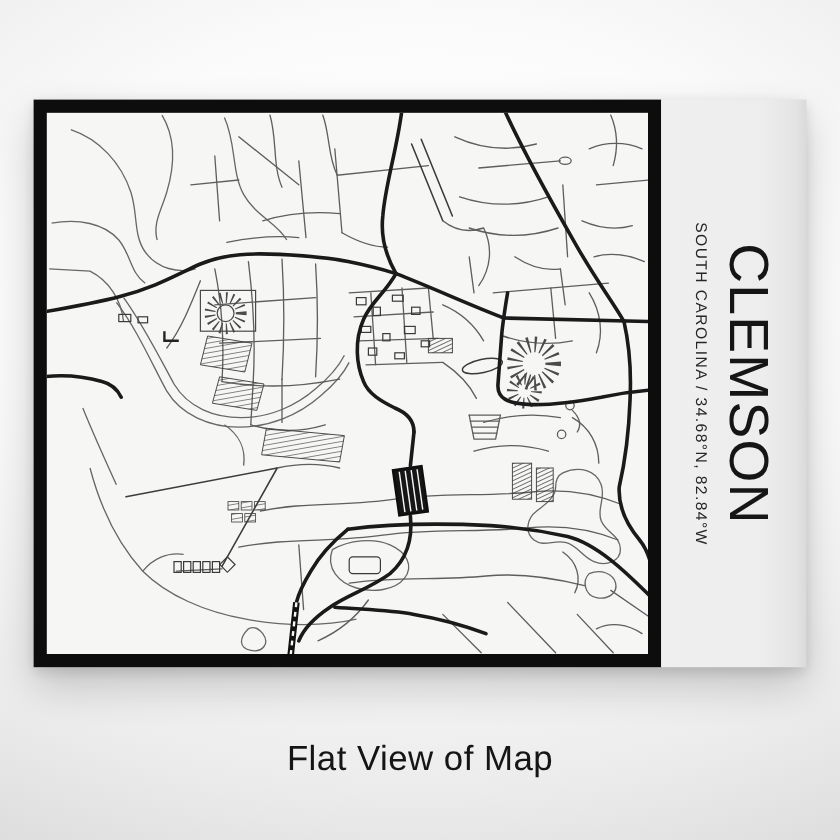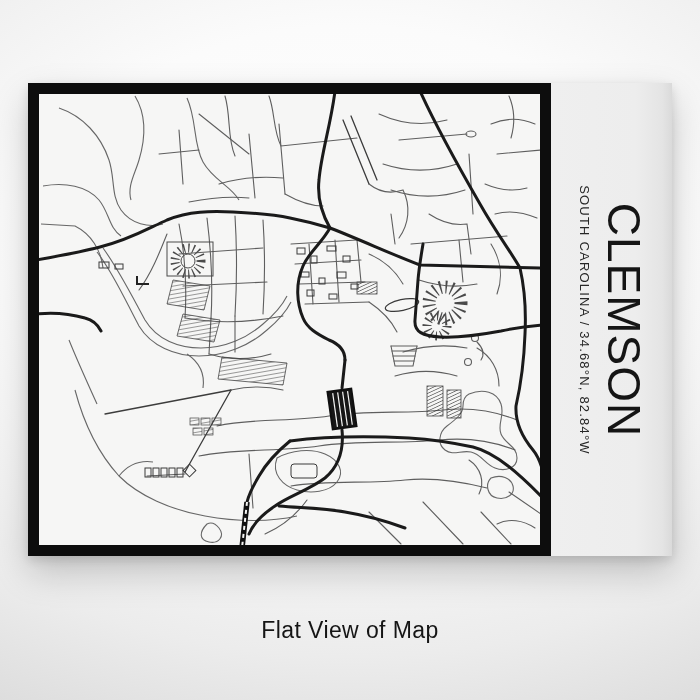--- a/index.html
+++ b/index.html
@@ -36,21 +36,21 @@
   .side-text .city{
     font-size:46px;font-weight:300;line-height:1;letter-spacing:1px;
   }
   .side-text .sub{
     margin-top:9px;font-size:13px;font-weight:300;letter-spacing:1.2px;color:#262626;
   }
 
   
   .caption{
     position:absolute;left:0;right:0;top:617px;
-    text-align:center;font-size:23px;font-weight:400;
+    text-align:center;font-size:29px;font-weight:400;
     letter-spacing:.4px;color:var(--ink,#151515);
   }
 
   
   .rd-minor{stroke:var(--roadminor,#5e5e5e);stroke-width:1.1;fill:none;stroke-linecap:round;}
   .rd-mid{stroke:var(--roadmid,#3c3c3c);stroke-width:1.3;fill:none;stroke-linecap:round;}
   .rd-major{stroke:var(--roadmajor,#1a1a1a);stroke-width:3;fill:none;stroke-linecap:round;stroke-linejoin:round;}
   .bld{stroke:#3a3a3a;stroke-width:1;fill:none;}
   .organic{stroke:#676767;stroke-width:1.1;fill:none;}
 </style>

